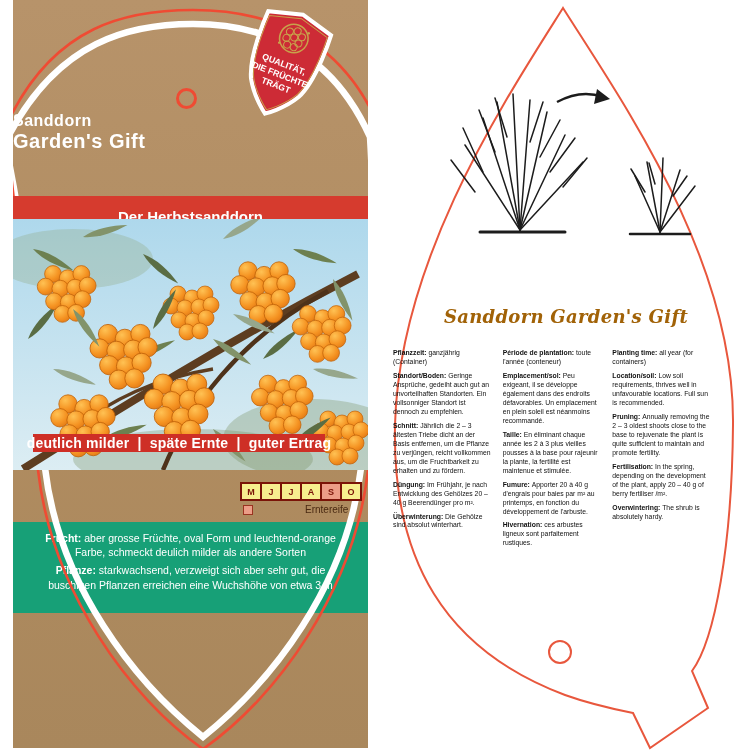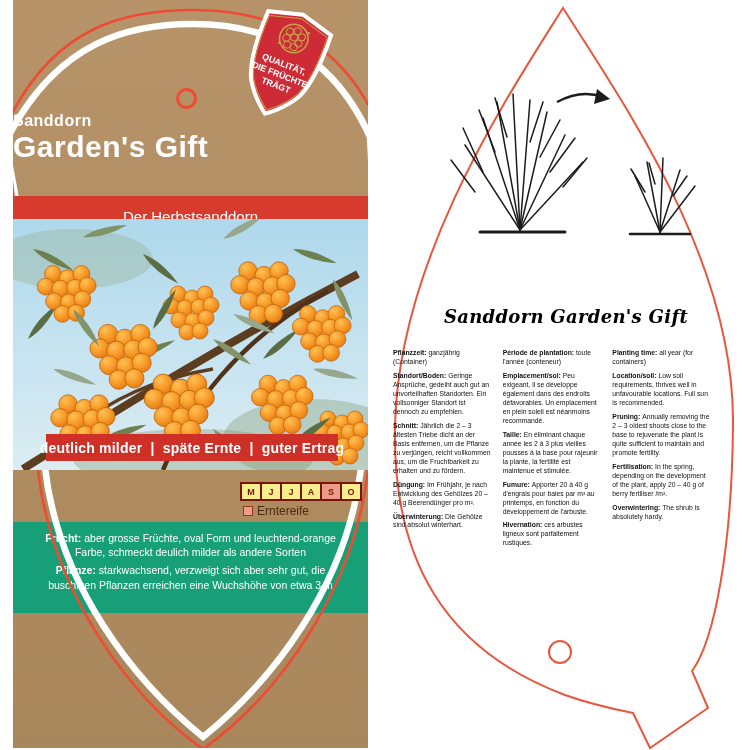--- a/index.html
+++ b/index.html
@@ -7,48 +7,48 @@
        font-family:"Liberation Sans",sans-serif;overflow:hidden;}
 
   
   #left-card{position:absolute;left:13px;top:0;width:355px;height:748px;
     background:linear-gradient(180deg,#b7936a 0%,#b08c60 55%,#a9875c 100%);overflow:hidden;}
   .band-overlay{position:absolute;left:0;top:0;z-index:2;pointer-events:none;}
   .hang-hole{position:absolute;left:163px;top:88px;width:15px;height:15px;border:3px solid #ef4b33;
     border-radius:50%;z-index:3;}
   .front-header{position:absolute;top:112px;left:0;width:100%;text-align:left;z-index:3;color:#fff;}
   .front-sub{font-size:16px;font-weight:bold;letter-spacing:.5px;line-height:1.1;}
-  .front-name{font-size:30px;font-weight:bold;letter-spacing:.5px;line-height:1.15;}
+  .front-name{font-size:20px;font-weight:bold;letter-spacing:.5px;line-height:1.15;}
   .title-band{position:absolute;top:196px;left:0;width:100%;height:40px;background:#d63b2e;z-index:3;
-    display:flex;align-items:center;justify-content:center;color:#fff;font-size:15px;font-weight:normal;text-align:center;}
+    display:flex;align-items:center;justify-content:center;color:#fff;font-size:15px;font-weight:bold;text-align:center;}
   .photo{position:absolute;top:219px;left:0;width:355px;height:251px;z-index:3;overflow:hidden;}
-  .ribbon{position:absolute;left:33px;top:215px;width:292px;height:27px;background:#ce2f26;z-index:4;
+  .ribbon{position:absolute;left:20px;top:215px;width:292px;height:18px;background:#ce2f26;z-index:4;
     display:flex;align-items:center;justify-content:center;color:#fff;font-size:14px;font-weight:bold;
     letter-spacing:.2px;white-space:pre;}
   .cal-strip{position:absolute;left:229px;top:482px;display:flex;z-index:4;}
   .cal-cell{width:18px;height:15px;background:#f7ee8e;border:2px solid #7a1408;margin-left:-2px;
     display:flex;align-items:center;justify-content:center;font-size:9px;font-weight:bold;color:#7a1408;}
   .cal-cell.hl{background:#ec9d87;}
   .cal-legend{position:absolute;left:230px;top:504px;display:flex;align-items:center;gap:4px;z-index:4;}
   .cal-legend .sq{width:8px;height:8px;background:#ec9d87;border:1px solid #9a3420;}
-  .cal-legend .txt{font-size:12px;color:#4a2a12;}
+  .cal-legend .txt{font-size:10px;color:#4a2a12;margin-left:48px;}
   .green-box{position:absolute;top:522px;left:0;width:100%;height:91px;background:#17a077;z-index:1;
     color:#fff;text-align:center;padding-top:9px;box-sizing:border-box;}
   .green-box p{margin:0 0 4px;padding:0 26px;font-size:10.5px;line-height:1.35;}
   .badge{position:absolute;left:241px;top:10px;width:80px;height:112px;z-index:6;
     transform:rotate(21deg);transform-origin:50% 25%;}
   .badge text{font-size:8.6px;font-weight:bold;fill:#fff;text-anchor:middle;
     font-family:"Liberation Sans",sans-serif;}
 
   
   #right-card{position:absolute;left:385px;top:0;width:362px;height:750px;}
   #right-card .outline{position:absolute;left:0;top:0;}
   .bushes{position:absolute;left:50px;top:80px;}
   .back-title{position:absolute;top:306px;left:0;width:100%;text-align:center;z-index:2;
-    font-family:"DejaVu Serif",serif;font-style:italic;font-weight:bold;font-size:18px;color:#000000;
+    font-family:"DejaVu Serif",serif;font-style:italic;font-weight:bold;font-size:18px;color:#a16207;
     letter-spacing:.3px;}
   .care-columns{position:absolute;left:8px;top:349px;width:318px;display:flex;gap:11px;z-index:2;}
   .care-col{flex:1;}
   .care-col p{font-size:6.8px;line-height:1.32;margin:0 0 5px;color:#111;}
   .care-col b{font-weight:bold;}
 </style>
 </head>
 <body>
 
 <div id="left-card">

